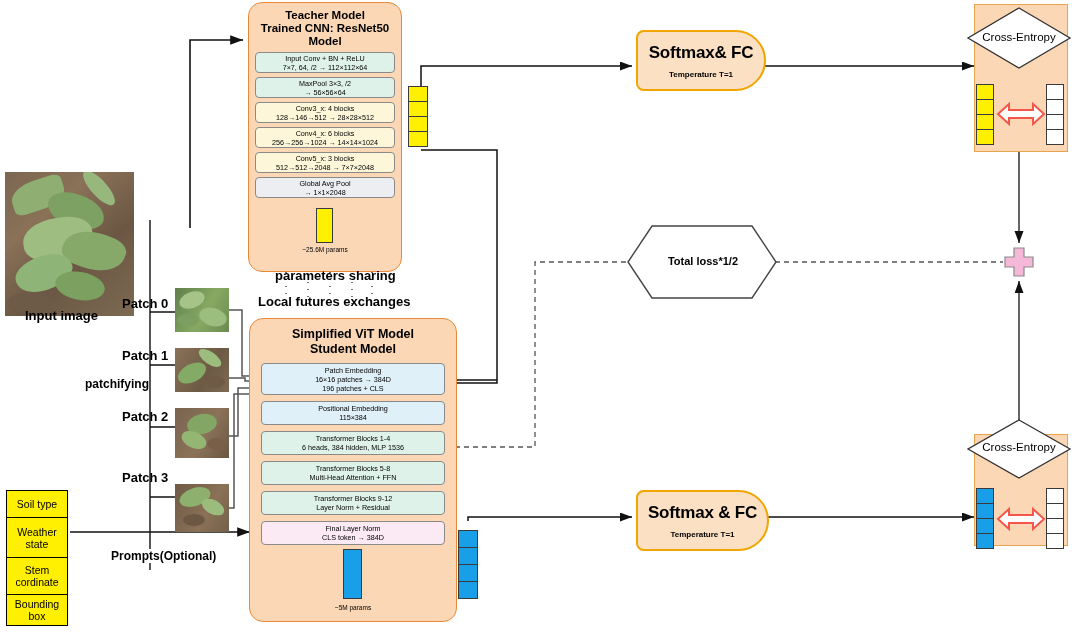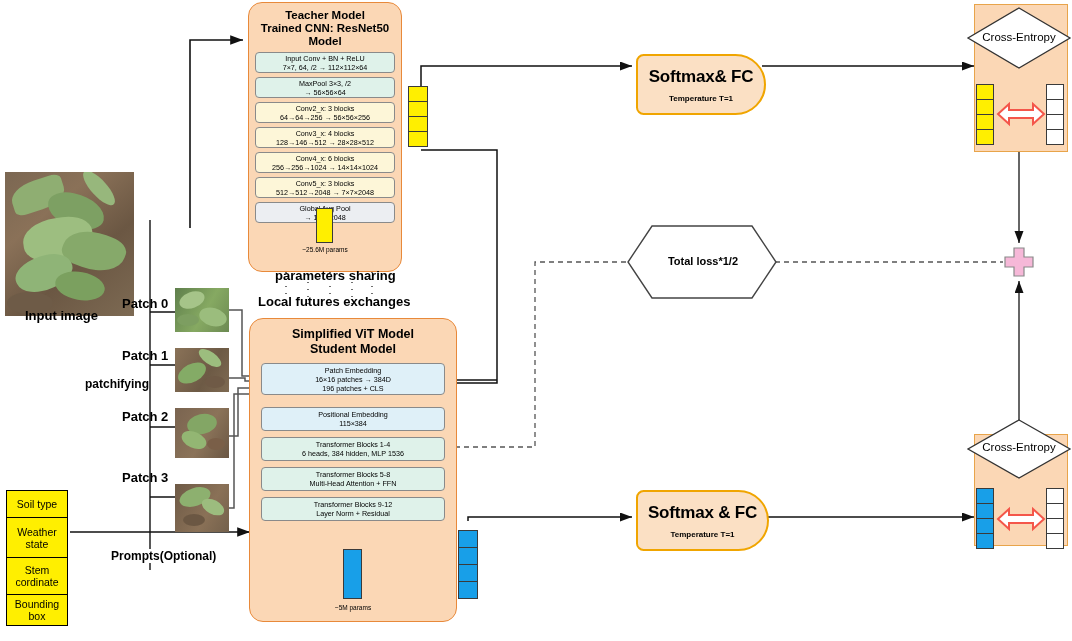--- a/index.html
+++ b/index.html
@@ -186,24 +186,20 @@
   <div style="padding:4px 6px 0 6px;">
     <div class="blk c-green" style="height:21px;margin-bottom:4px;">
       <div class="l1">Input Conv + BN + ReLU</div>
       <div>7×7, 64, /2 → 112×112×64</div>
     </div>
     <div class="blk c-green" style="height:21px;margin-bottom:4px;">
       <div class="l1">MaxPool 3×3, /2</div>
       <div>→ 56×56×64</div>
     </div>
     <div class="blk c-yellow" style="height:21px;margin-bottom:4px;">
-      <div class="l1">Conv2_x: 3 blocks</div>
-      <div>64→64→256 → 56×56×256</div>
-    </div>
-    <div class="blk c-yellow" style="height:21px;margin-bottom:4px;">
       <div class="l1">Conv3_x: 4 blocks</div>
       <div>128→146→512 → 28×28×512</div>
     </div>
     <div class="blk c-yellow" style="height:21px;margin-bottom:4px;">
       <div class="l1">Conv4_x: 6 blocks</div>
       <div>256→256→1024 → 14×14×1024</div>
     </div>
     <div class="blk c-yellow" style="height:21px;margin-bottom:4px;">
       <div class="l1">Conv5_x: 3 blocks</div>
       <div>512→512→2048 → 7×7×2048</div>
@@ -226,54 +222,58 @@
 
 <div class="abs txt" style="left:275px;top:268px;">parameters sharing</div>
 <div class="abs txt" style="left:258px;top:294px;">Local futures exchanges</div>
 
 <div class="abs panel" style="left:249px;top:318px;width:206px;height:302px;">
   <div class="panel-title" style="margin-top:8px;font-size:12.5px;line-height:15px;">
     <div>Simplified ViT Model</div>
     <div>Student Model</div>
   </div>
   <div style="padding:6px 11px 0 11px;">
-    <div class="blk c-blue" style="height:32px;margin-bottom:12px;">
+    <div class="blk c-blue" style="height:32px;margin-bottom:6px;">
       <div>Patch Embedding</div>
       <div>16×16 patches → 384D</div>
       <div>196 patches + CLS</div>
     </div>
     <div class="blk c-blue" style="height:24px;margin-bottom:6px;">
       <div>Positional Embedding</div>
       <div>115×384</div>
     </div>
     <div class="blk c-green" style="height:24px;margin-bottom:6px;">
       <div>Transformer Blocks 1-4</div>
       <div>6 heads, 384 hidden, MLP 1536</div>
     </div>
     <div class="blk c-green" style="height:24px;margin-bottom:6px;">
       <div>Transformer Blocks 5-8</div>
       <div>Multi-Head Attention + FFN</div>
     </div>
     <div class="blk c-green" style="height:24px;margin-bottom:6px;">
       <div>Transformer Blocks 9-12</div>
       <div>Layer Norm + Residual</div>
+    </div>
+    <div class="blk c-pink" style="height:24px;">
+      <div>Final Layer Norm</div>
+      <div>CLS token → 384D</div>
     </div>
   </div>
   <div class="bar tok-b" style="position:absolute;left:93px;top:230px;width:19px;height:50px;"></div>
   <div class="params abs" style="left:0;top:285px;width:206px;">~5M params</div>
 </div>
 
 <div class="abs tokcol" style="left:458px;top:530px;">
   <div class="tok tok-b" style="width:20px;height:18px;"></div>
   <div class="tok tok-b" style="width:20px;height:18px;margin-top:-1px;"></div>
   <div class="tok tok-b" style="width:20px;height:18px;margin-top:-1px;"></div>
   <div class="tok tok-b" style="width:20px;height:18px;margin-top:-1px;"></div>
 </div>
 
-<div class="abs capsule" style="left:636px;top:54px;width:126px;height:57px;">
+<div class="abs capsule" style="left:636px;top:30px;width:126px;height:57px;">
   <div class="big">Softmax&amp; FC</div>
   <div class="small">Temperature T=1</div>
 </div>
 
 <div class="abs capsule" style="left:636px;top:490px;width:129px;height:57px;">
   <div class="big">Softmax &amp; FC</div>
   <div class="small">Temperature T=1</div>
 </div>
 
 <svg class="abs" style="left:626px;top:224px;width:152px;height:76px;">

